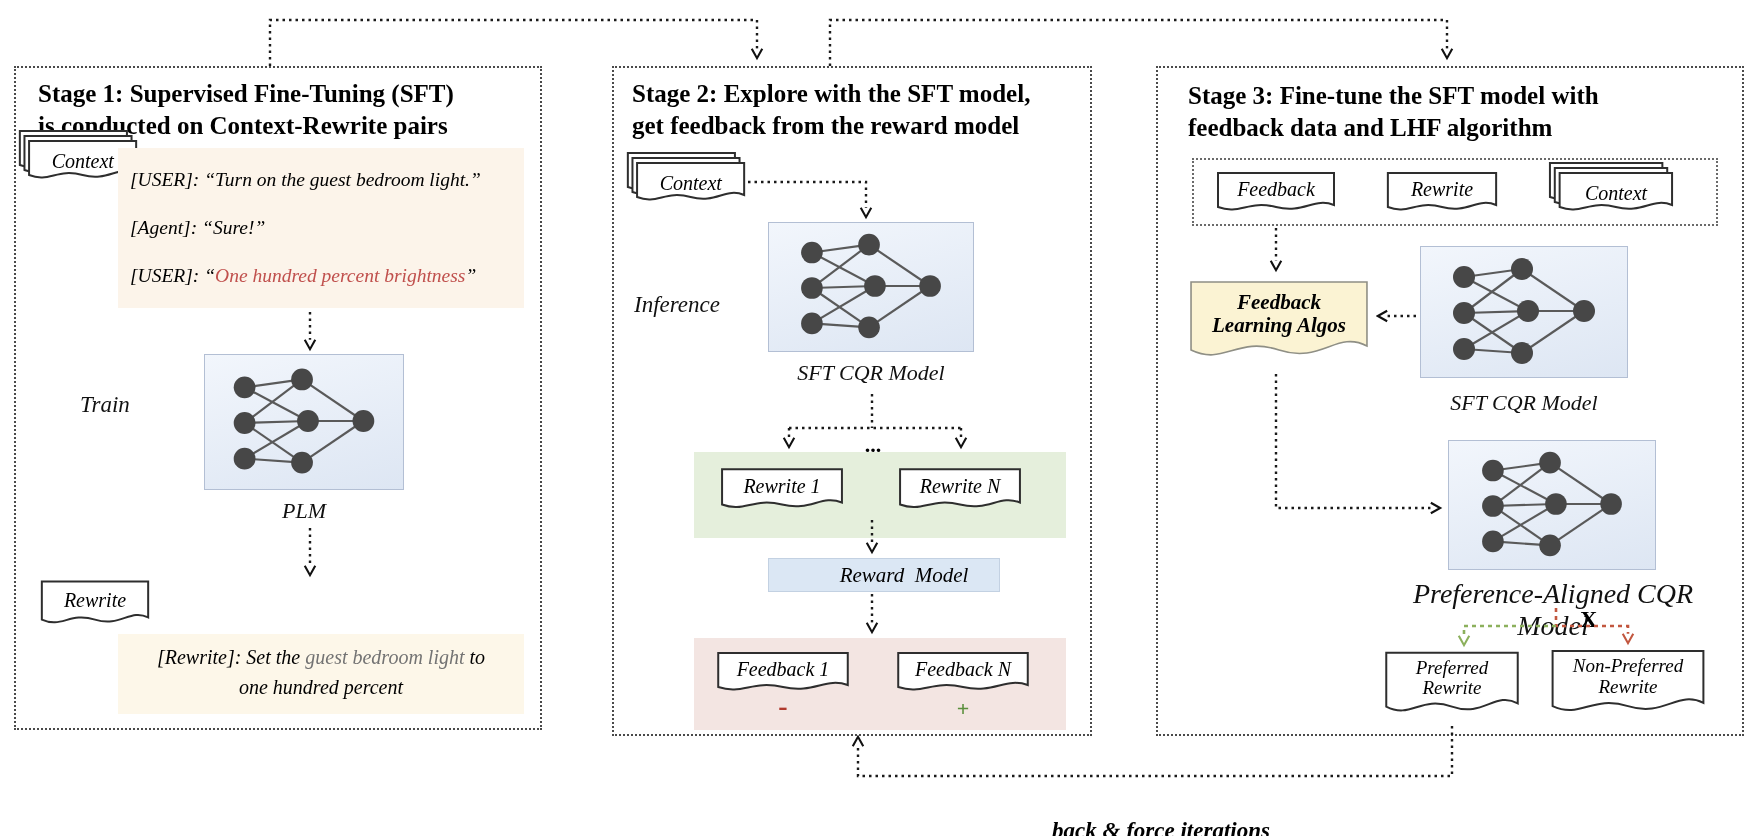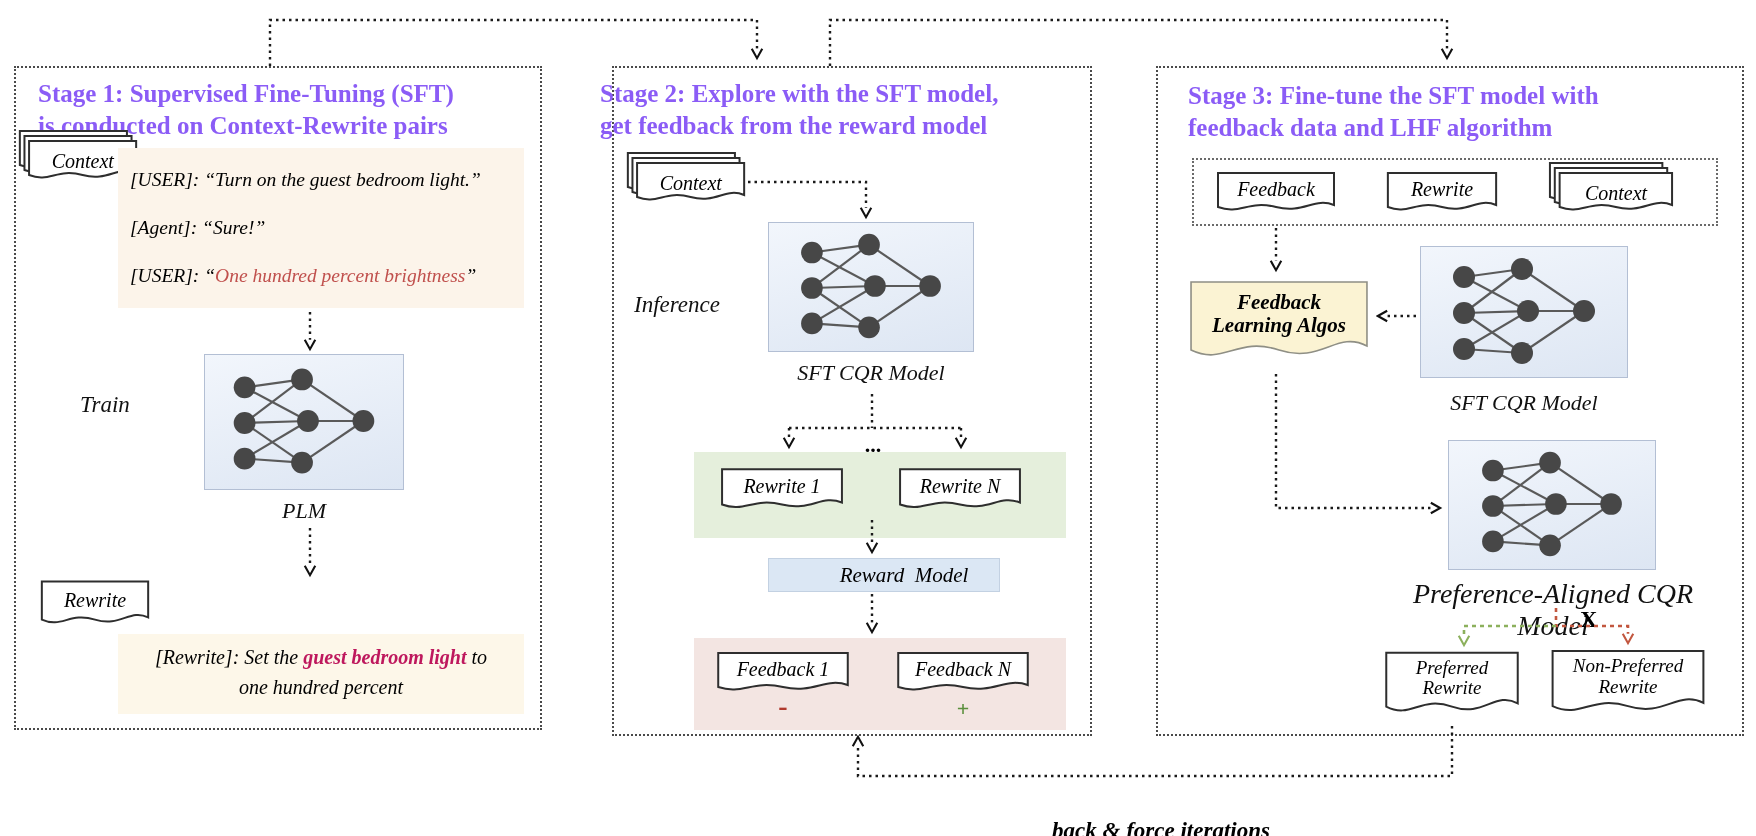--- a/index.html
+++ b/index.html
@@ -1,20 +1,20 @@
 <!DOCTYPE html>
 <html><head>
 <meta charset="utf-8">
 <style>
   * { margin:0; padding:0; box-sizing:border-box; }
   body { font-family:"Liberation Serif", serif; background:#ffffff; }
   #canvas { position:relative; width:1756px; height:836px; background:#fff; overflow:hidden; }
 
   .stage { position:absolute; border:2.5px dotted #4a4a4a; background:#fff; }
-  .stage-title { position:absolute; font-weight:bold; font-size:25px; line-height:1.28; color:#8b5cf6; }
+  .stage-title { position:absolute; font-weight:bold; font-size:25px; line-height:1.28; color:#000000; }
 
   .lbl { position:absolute; font-style:italic; font-size:23px; color:#111; }
   .center { text-align:center; }
   .pre { white-space:pre;padding-left:40px; }
 
   .net { position:absolute; background:linear-gradient(165deg,#f2f6fc 0%,#dde6f3 100%);
          border:1px solid #b3bfd4; }
   .net svg { width:100%; height:100%; display:block; }
 
   .doc { position:absolute;padding-left:20px; }
@@ -25,21 +25,21 @@
                align-items:center; justify-content:center; font-style:italic; font-size:20px;
                line-height:1.1; color:#000; }
   .stack .doc-label { inset:20% 2% 6% 10%; }
   .note-label { font-weight:bold; font-size:21px; }
 
   .dialog { position:absolute; background:#fcf4ea; display:flex; flex-direction:column;
             justify-content:space-around; padding:8px 12px; font-style:italic; font-size:19.5px; }
   .red { color:#c0504d; }
   .outblock { position:absolute; background:#fdf7e9; font-style:italic; font-size:20px;
               line-height:1.5; text-align:center; padding:8px 28px; }
-  .hl-green { color:#be185d; font-weight:bold; }
+  .hl-green { color:#737373; font-weight:normal; }
 
   .greenbox { position:absolute; background:#e5efdc; }
   .pinkbox  { position:absolute; background:#f3e5e2; }
   .rewardbox{ position:absolute; background:#dbe7f4; border:1px solid #c3d1e2;
               display:flex; align-items:center; justify-content:center;
               font-style:italic; font-size:21px; }
   .innerdash{ position:absolute; border:2px dotted #6a6a6a; }
 
   .sign { position:absolute; font-weight:bold; text-align:center; }
   .minus { color:#b03a2e; font-size:28px; }
@@ -120,21 +120,21 @@
 
   <div class="doc" style="left:40px;top:578px;width:110px;height:54px">
     <svg viewBox="0 0 120 48" preserveAspectRatio="none">
         <use href="#wavydoc" class="docfill"></use>
       </svg>
     <span class="doc-label">Rewrite</span>
   </div>
 
   <div class="outblock" style="left:118px;top:634px;width:406px;height:80px"><span>[Rewrite]: Set the </span><span class="hl-green">guest bedroom light</span><span> to one hundred percent</span></div>
 
-  <div class="stage-title" style="left:600px;top:78px">
+  <div class="stage-title" style="left:632px;top:78px">
     <div>Stage 2: Explore with the SFT model,</div>
     <div>get feedback from the reward model</div>
   </div>
 
   <div class="doc stack" style="left:626px;top:150px;width:120px;height:58px">
     <svg viewBox="0 0 130 58" preserveAspectRatio="none">
       <use href="#wavydoc" class="docfill"></use>
       <use href="#wavydoc" class="docfill" transform="translate(5,5)"></use>
       <use href="#wavydoc" class="docfill" transform="translate(10,10)"></use>
     </svg>

